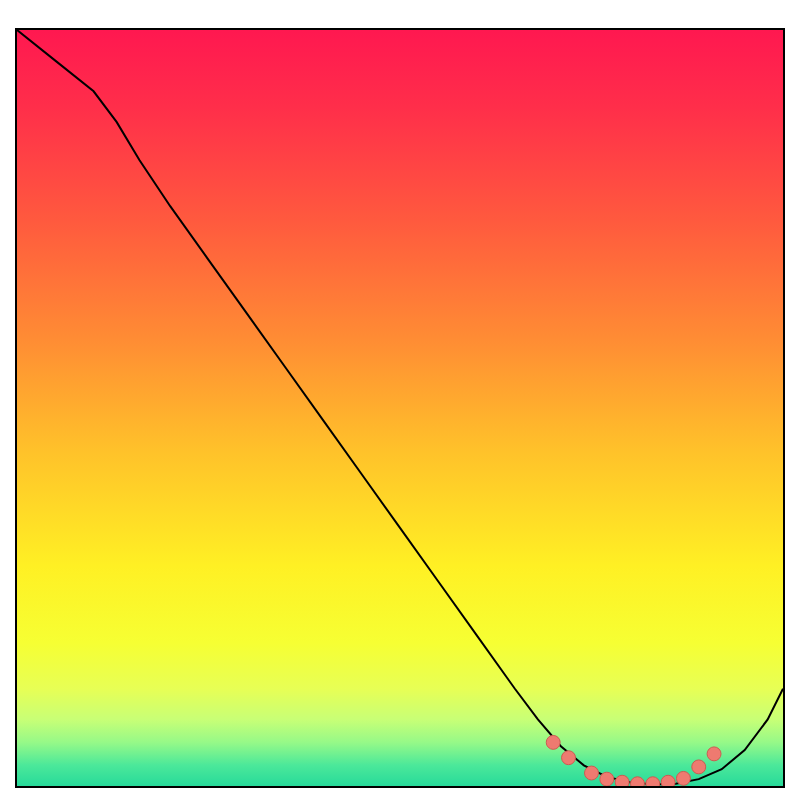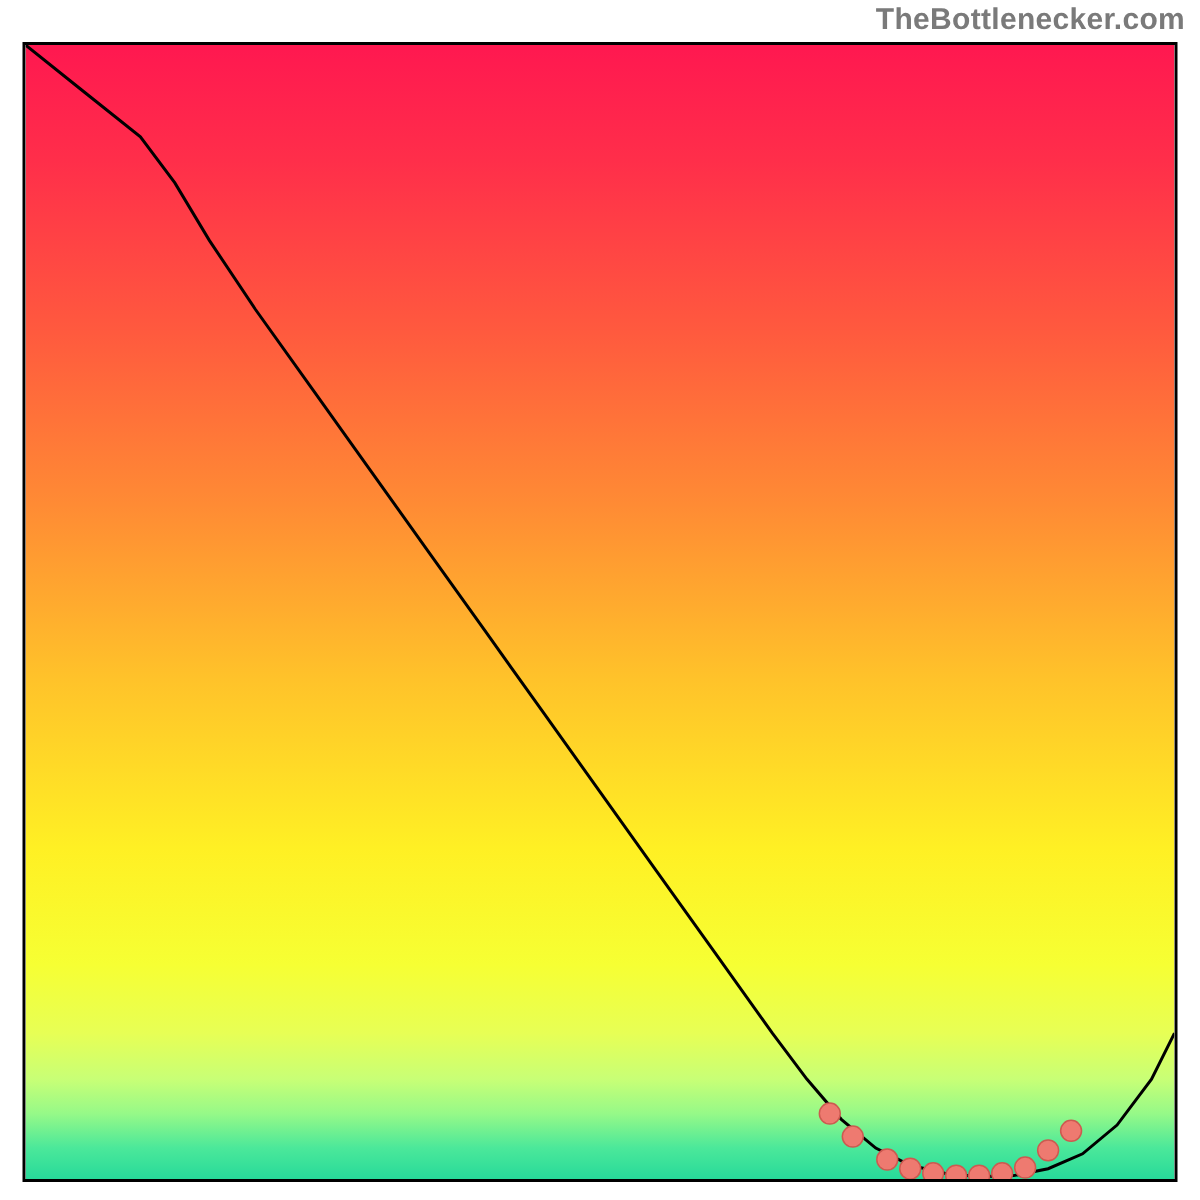--- a/index.html
+++ b/index.html
@@ -41,21 +41,20 @@
   }
   svg.curve {
     position: absolute;
     inset: 0;
   }
 </style>
 </head>
 <body>
 
 <div class="wrap">
-  <div class="attrib">TheBottlenecker.com</div>
 
   <div class="plot">
     <svg class="grad" viewBox="0 0 100 100" preserveAspectRatio="none">
       <defs>
         <linearGradient id="bg" x1="0" y1="0" x2="0" y2="1">
             <stop offset="0%" stop-color="#ff1850"></stop>
             <stop offset="10%" stop-color="#ff2e4a"></stop>
             <stop offset="25%" stop-color="#ff5a3e"></stop>
             <stop offset="40%" stop-color="#ff8b34"></stop>
             <stop offset="55.00000000000001%" stop-color="#ffc22a"></stop>

